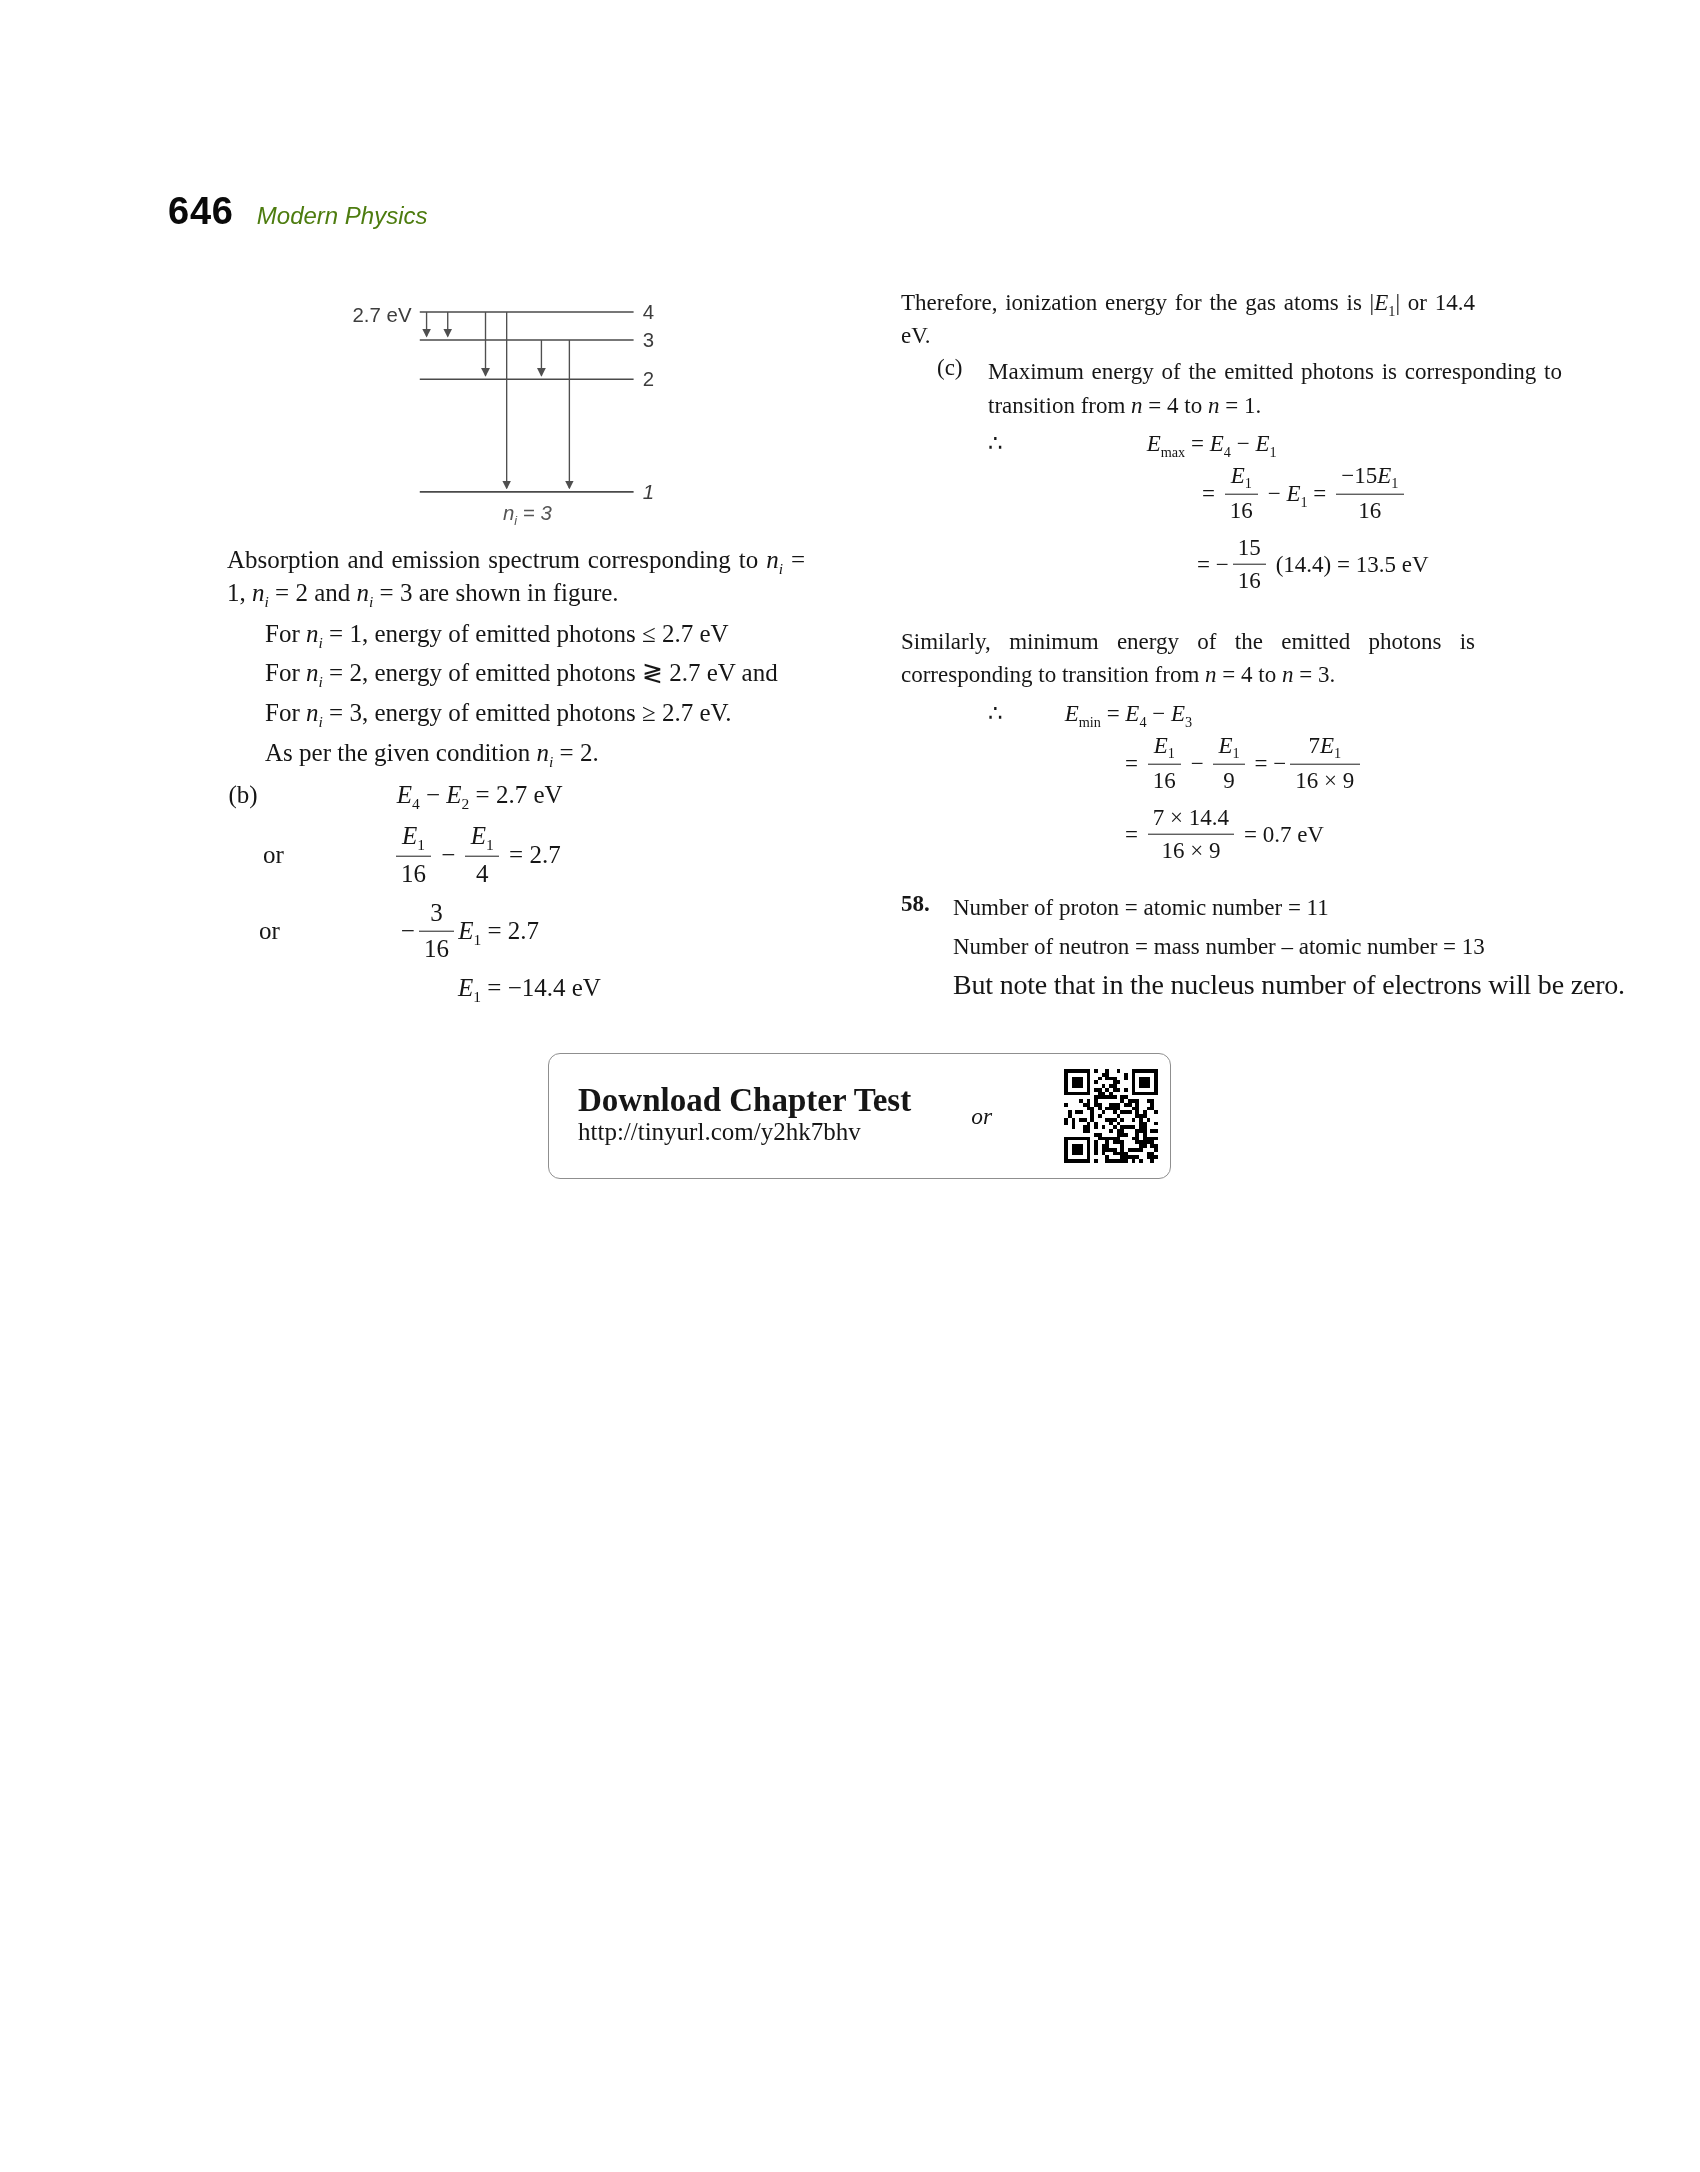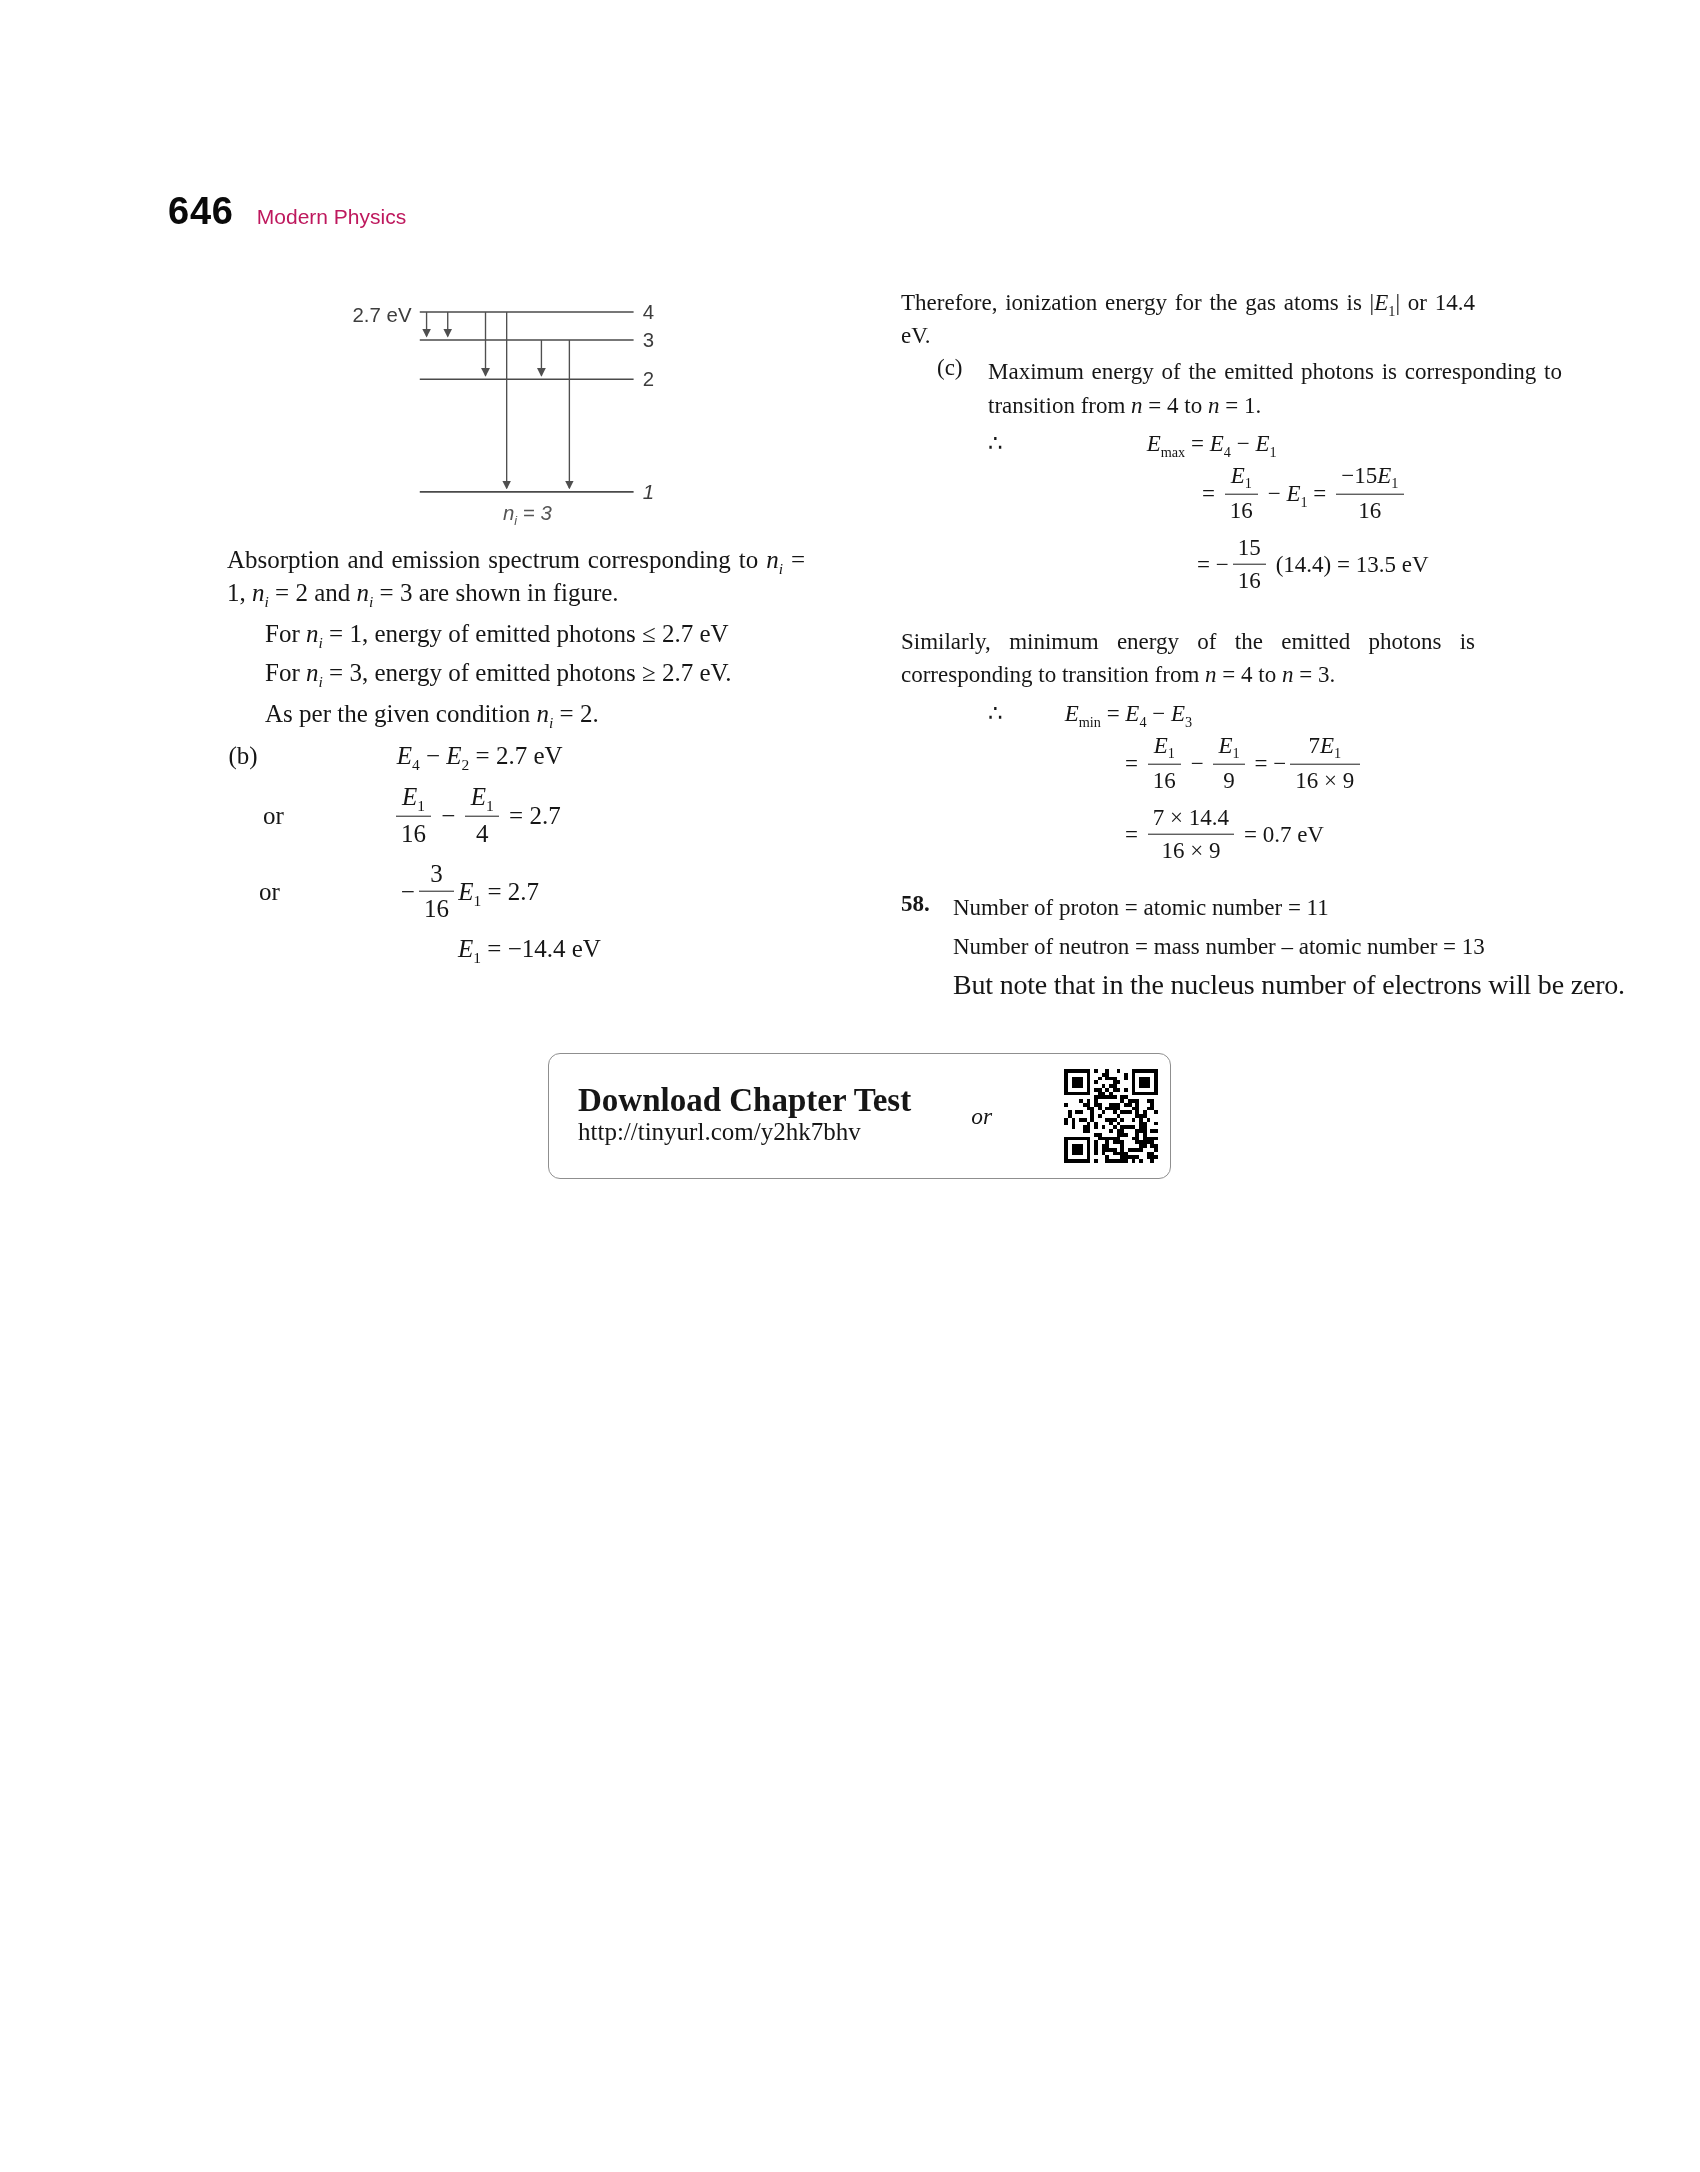--- a/index.html
+++ b/index.html
@@ -2,21 +2,21 @@
 <html style="font-size:12px"><head>
 <meta charset="utf-8">
 <style>
   html,body{margin:0;padding:0;width:1700px;height:2172px;background:#ffffff;overflow:hidden;}
   body{position:relative;font-family:"Liberation Serif","DejaVu Serif",serif;color:#161616;}
 
   
   .page-header{position:absolute;left:168px;top:190px;display:flex;align-items:baseline;gap:23px;
                font-family:"Liberation Sans","DejaVu Sans",sans-serif;}
   .page-num{font-size:38px;font-weight:bold;color:#0a0a0a;letter-spacing:0.8px;}
-  .chapter-title{font-size:21px;color:#be185d;}
+  .chapter-title{font-size:24px;color:#4d7c0f;font-style:italic;}
 
   
   .figure{position:absolute;left:348px;top:293px;width:355px;height:249px;}
   .figure svg{display:block;}
   .lvl-line{stroke:#4a4a4a;stroke-width:2;}
   .tr{stroke:#4f4f4f;stroke-width:1.8;}
   .lvl-num{font-family:"Liberation Sans","DejaVu Sans",sans-serif;font-size:27px;fill:#3d3d3d;}
   .elabel{font-family:"Liberation Sans","DejaVu Sans",sans-serif;font-size:27px;fill:#3d3d3d;}
   .ni-label{position:absolute;left:155px;top:209px;font-family:"Liberation Sans","DejaVu Sans",sans-serif;
             font-style:italic;font-size:20.4px;color:#555;}
@@ -97,20 +97,21 @@
       <text class="lvl-num" x="390" y="71">3</text>
       <text class="lvl-num" x="390" y="123">2</text>
       <text class="lvl-num" x="390" y="272" font-style="italic">1</text>
     </svg>
     <div class="ni-label eq"><span class="eq"><span class="var"><i>n</i><sub style="font-style: italic;">i</sub></span><span class="txt"> = 3</span></span></div>
   </div>
 
   <section class="col-left">
     <p class="body lpad just eq"><span class="eq"><span class="txt">Absorption and emission spectrum corresponding to </span><span class="var"><i>n</i><sub style="font-style: italic;">i</sub></span><span class="txt"> = 1, </span><span class="var"><i>n</i><sub style="font-style: italic;">i</sub></span><span class="txt"> = 2 and </span><span class="var"><i>n</i><sub style="font-style: italic;">i</sub></span><span class="txt"> = 3 are shown in figure.</span></span></p>
     <div class="forline eq" style="margin-top:9px"><span class="eq"><span class="txt">For </span><span class="var"><i>n</i><sub style="font-style: italic;">i</sub></span><span class="txt"> = 1, energy of emitted photons ≤ 2.7 eV</span></span></div>
+    <div class="forline eq"><span class="eq"><span class="txt">For </span><span class="var"><i>n</i><sub style="font-style: italic;">i</sub></span><span class="txt"> = 2, energy of emitted photons ≷ 2.7 eV and</span></span></div>
     <div class="forline eq"><span class="eq"><span class="txt">For </span><span class="var"><i>n</i><sub style="font-style: italic;">i</sub></span><span class="txt"> = 3, energy of  emitted photons ≥ 2.7 eV.</span></span></div>
     <div class="forline eq" style="margin-top:8.3px"><span class="eq"><span class="txt">As per the given condition  </span><span class="var"><i>n</i><sub style="font-style: italic;">i</sub></span><span class="txt"> = 2.</span></span></div>
 
     <div class="eqrow" style="margin-top:10.6px">
       <span class="itemlabel" style="margin-left:1.5px">(b)</span><span class="eqspan" style="margin-left:139px"><span class="eq"><span class="var"><i>E</i><sub>4</sub></span><span class="txt"> − </span><span class="var"><i>E</i><sub>2</sub></span><span class="txt"> = 2.7 eV</span></span></span>
     </div>
 
     <div class="eqrow" style="margin-top:10.6px">
       <span class="orlabel" style="margin-left:36px">or</span><span class="eqspan" style="margin-left:108px"><span class="eq"><span class="frac"><span class="fn"><span class="var"><i>E</i><sub>1</sub></span></span><span class="fd"><span class="txt">16</span></span></span><span class="txt"> − </span><span class="frac"><span class="fn"><span class="var"><i>E</i><sub>1</sub></span></span><span class="fd"><span class="txt">4</span></span></span><span class="txt"> = 2.7</span></span></span>
     </div>

